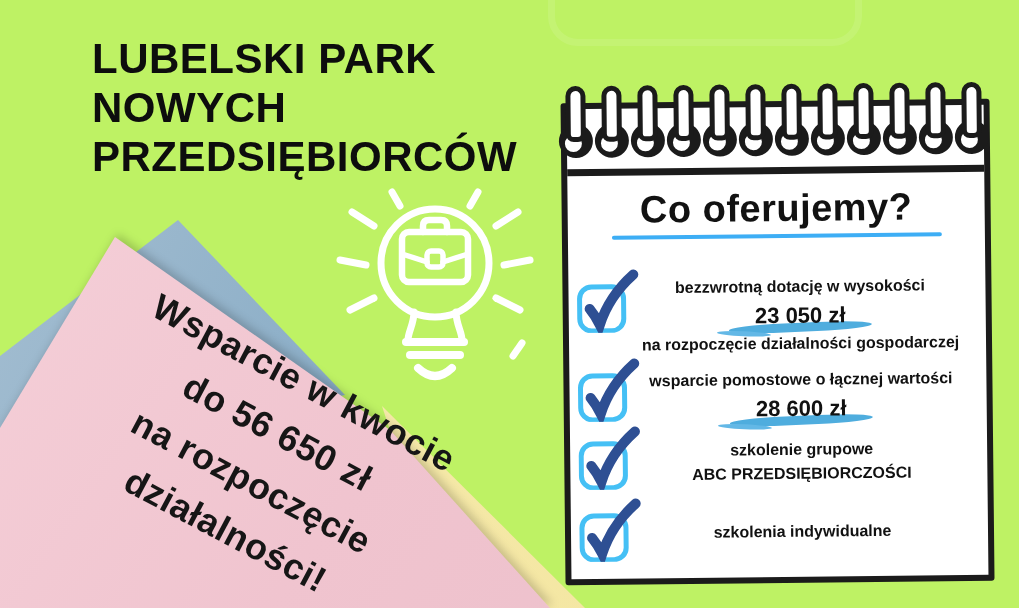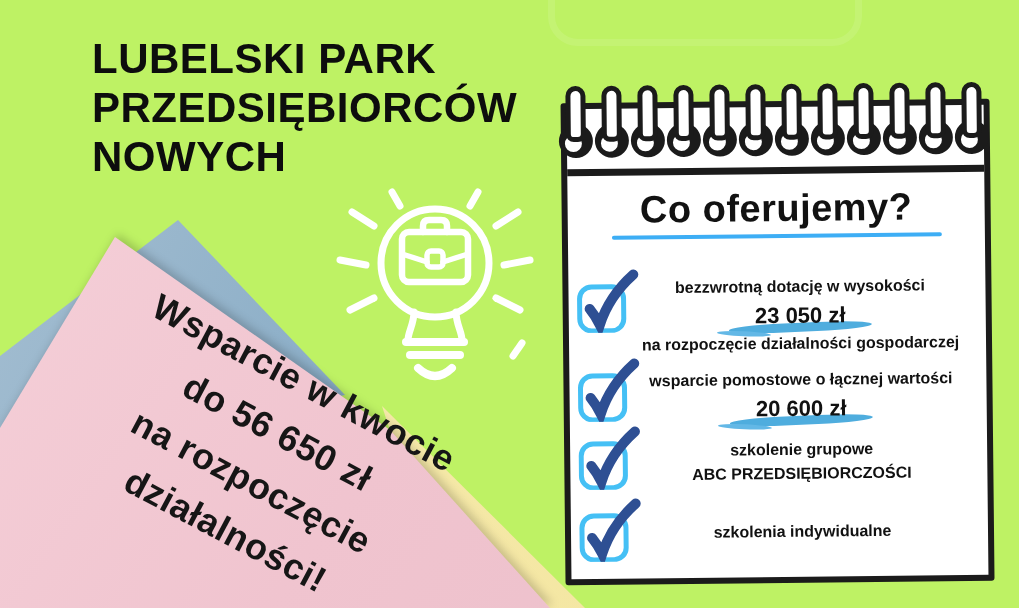--- a/index.html
+++ b/index.html
@@ -99,22 +99,22 @@
 </style>
 </head>
 <body>
 
 <div class="stage">
 
   <div class="ghost-arc"></div>
 
   <div class="headline">
     <div>LUBELSKI PARK</div>
+    <div>NOWYCH</div>
     <div>PRZEDSIĘBIORCÓW</div>
-    <div>NOWYCH</div>
   </div>
 
   <div class="sheet sheet-slate"></div>
   <div class="sheet sheet-yellow"></div>
   <div class="pink-wrap">
     <div class="sheet sheet-pink"></div>
   </div>
   <div class="note-text">
     <div>Wsparcie w kwocie</div>
     <div>do 56 650 zł</div>
@@ -170,21 +170,21 @@
 
       <div class="check-row row-2">
         <div class="box-wrap">
           <svg width="64" height="64" viewBox="0 0 64 64" fill="none">
             <rect x="3" y="18" width="44" height="44" rx="12" stroke="#45c0f5" stroke-width="5"></rect>
             <path d="M13,40 C17,45 20,50 23,56 C29,38 41,20 57,6" stroke="#2e4f93" stroke-width="10" stroke-linecap="round"></path>
           </svg>
         </div>
         <div class="row-text">
           <div>wsparcie pomostowe o łącznej wartości</div>
-          <div><span class="amount">20 600 zł</span></div>
+          <div><span class="amount">28 600 zł</span></div>
         </div>
       </div>
 
       <div class="check-row row-3">
         <div class="box-wrap">
           <svg width="64" height="64" viewBox="0 0 64 64" fill="none">
             <rect x="3" y="18" width="44" height="44" rx="12" stroke="#45c0f5" stroke-width="5"></rect>
             <path d="M13,40 C17,45 20,50 23,56 C29,38 41,20 57,6" stroke="#2e4f93" stroke-width="10" stroke-linecap="round"></path>
           </svg>
         </div>

